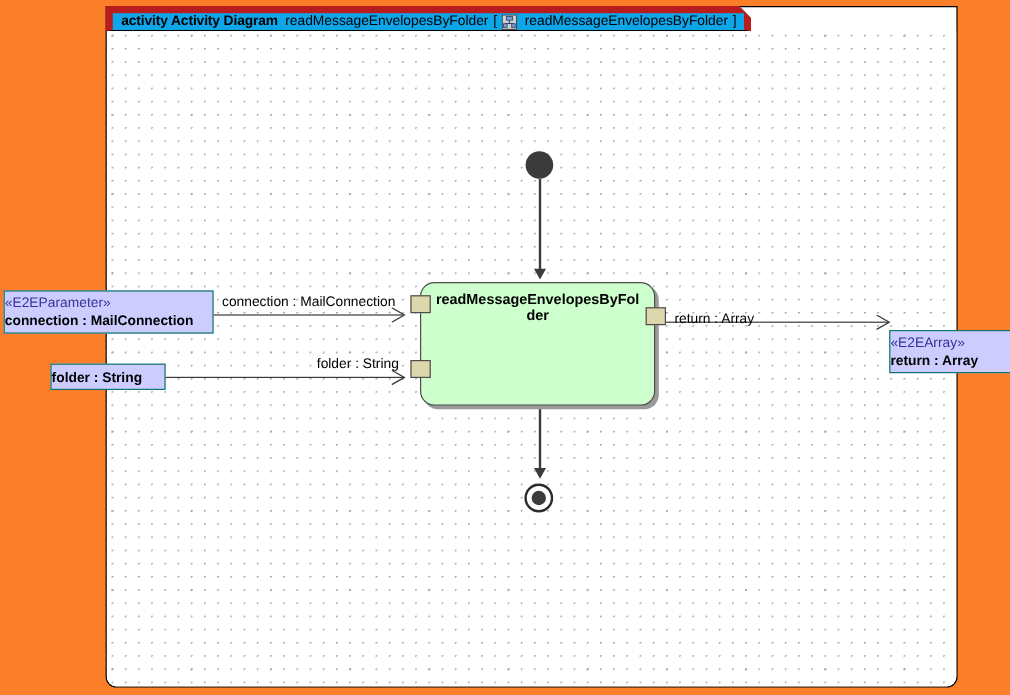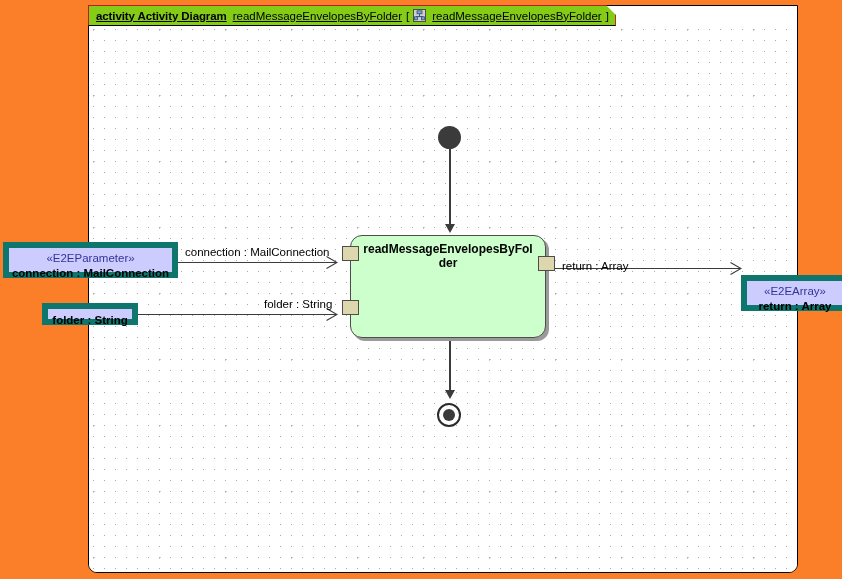--- a/index.html
+++ b/index.html
@@ -49,33 +49,32 @@
     background-position: 4px 3px, 4px 3px;
     border-radius: 0 0 8px 8px;
   }
 
   
   #frame-header {
     position: absolute;
     left: 88px;
     top: 5px;
     height: 21px;
-    background: #84cc16;
-    border: 1px solid #b91c1c;
+    background: #0ea5e9;
+    border: 6px solid #b91c1c;
     border-bottom: 1px solid #000000;
     box-sizing: border-box;
     display: flex;
     align-items: center;
     padding: 0 6px 0 7px;
     white-space: nowrap;
     
     clip-path: polygon(0 0, calc(100% - 10px) 0, 100% 10px, 100% 100%, 0 100%);
     font-size: 11.5px;
     color: #000;
-    text-decoration: underline;
   }
   #frame-header .kw {
     font-weight: bold;
     letter-spacing: -0.1px;
   }
   #frame-header .nm {
     margin-left: 6px;
   }
   #frame-header .brk {
     margin-left: 4px;
@@ -182,23 +181,23 @@
     height: 15px;
     background: #ddd7ad;
     border: 1px solid #4d4d4d;
     box-sizing: border-box;
   }
 
   
   .obj-box {
     position: absolute;
     background: #ccccff;
-    border: 6px solid #0f766e;
-    box-sizing: border-box;
-    text-align: center;
+    border: 1px solid #0f766e;
+    box-sizing: border-box;
+    text-align: left;
     color: #000;
   }
   .obj-stereo {
     font-size: 11.5px;
     color: #333399;
     line-height: 15px;
     padding-top: 3px;
   }
   .obj-name {
     font-size: 11.5px;

